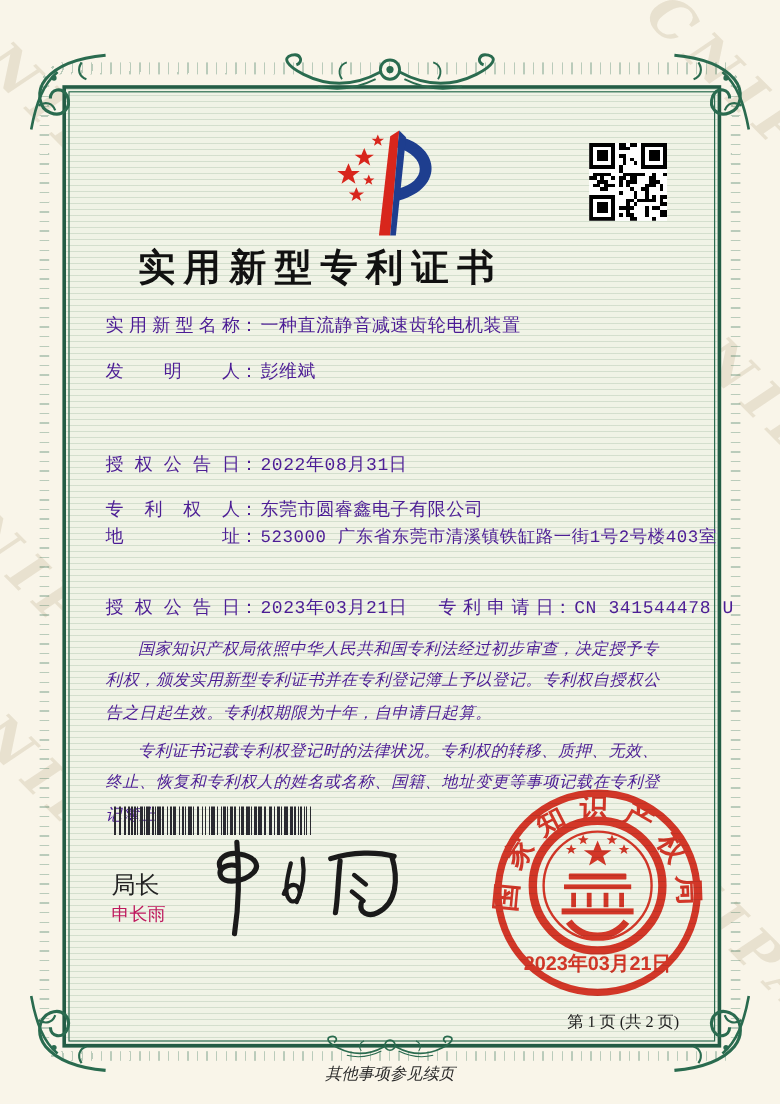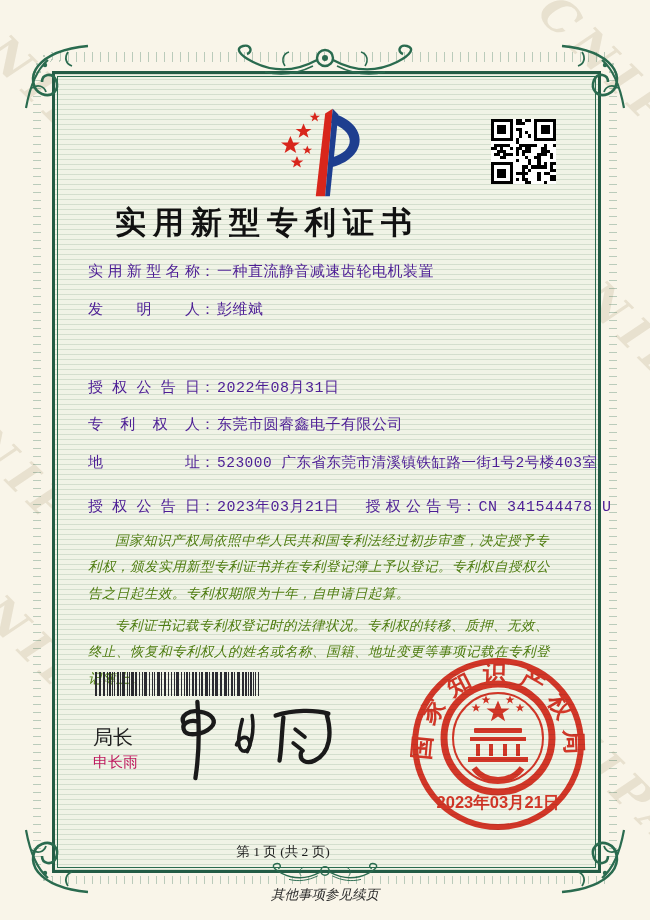--- a/index.html
+++ b/index.html
@@ -25,34 +25,34 @@
   
   .cert-no{position:absolute;left:93px;top:110px;font-size:15px;letter-spacing:1.5px;color:#1c1c1c;font-weight:500;}
   .title{position:absolute;left:0;top:202px;width:534px;text-align:center;font-size:31px;font-weight:700;
          letter-spacing:7px;color:#111;}
   .row{position:absolute;left:88px;font-size:15px;color:#4c1d95;font-weight:500;white-space:nowrap;font-family:Liberation Mono, monospace;}
   .lbl{display:inline-block;width:112px;text-align:justify;text-align-last:justify;}
   .lbl2{display:inline-block;width:96px;text-align:justify;text-align-last:justify;margin-left:26px;}
   .colon{display:inline-block;margin:0 2px 0 0;}
   .val{letter-spacing:.5px;}
   #body-text{position:absolute;left:88px;top:528px;width:474px;font-size:13.5px;line-height:1.95;
-             color:#4d7c0f;font-style:italic;font-weight:500;}
+             color:#4c1d95;font-style:italic;font-weight:500;}
   #body-text p{margin:0 0 6px 0;text-indent:2em;letter-spacing:.5px;}
 
   .director-label{position:absolute;left:93px;top:724px;font-family:"Liberation Sans","DejaVu Sans",sans-serif;
                   font-size:20px;color:#222;font-weight:500;}
   .director-name{position:absolute;left:93px;top:753px;font-family:"Liberation Sans","DejaVu Sans",sans-serif;
                  font-size:15px;color:#be185d;font-weight:500;}
   #signature{position:absolute;left:158px;top:696px;}
   #barcode{position:absolute;left:95px;top:672px;}
   #qr{position:absolute;left:491px;top:119px;}
   #logo{position:absolute;left:276px;top:106px;}
   #seal{position:absolute;left:410px;top:656px;opacity:.93;mix-blend-mode:multiply;}
 
-  .page-indicator{position:absolute;left:0;top:843px;width:566px;text-align:center;font-size:13.5px;color:#1d1d1d;}
+  .page-indicator{position:absolute;left:0;top:843px;width:566px;text-align:right;font-size:13.5px;color:#1d1d1d;}
   .footer-note{position:absolute;left:0;top:886px;width:650px;text-align:center;font-size:13.5px;
                font-style:italic;color:#2b2b2b;font-weight:500;}
 </style>
 </head>
 <body>
 
 <div id="page">
 
   <svg width="0" height="0" style="position:absolute">
     <defs>
@@ -252,25 +252,25 @@
   </div>
   <div class="row" style="top:300px">
     <span class="lbl">发明人</span><span class="colon">：</span><span class="val">彭维斌</span>
   </div>
   <div class="row" style="top:378px">
     <span class="lbl">授权公告日</span><span class="colon">：</span><span class="val">2022年08月31日</span>
   </div>
   <div class="row" style="top:415px">
     <span class="lbl">专利权人</span><span class="colon">：</span><span class="val">东莞市圆睿鑫电子有限公司</span>
   </div>
-  <div class="row" style="top:453px">
+  <div class="row" style="top:438px">
     <span class="lbl">地址</span><span class="colon">：</span><span class="val" style="font-size:14.5px">523000 广东省东莞市清溪镇铁缸路一街1号2号楼403室</span>
   </div>
   <div class="row" style="top:497px">
-    <span class="lbl">授权公告日</span><span class="colon">：</span><span class="val">2023年03月21日</span><span class="lbl2">授权公告号</span><span class="colon">：</span><span class="val">CN 341544478 U</span>
+    <span class="lbl">授权公告日</span><span class="colon">：</span><span class="val">2023年03月21日</span><span class="lbl2">专利申请日</span><span class="colon">：</span><span class="val">CN 341544478 U</span>
   </div>
 
   <div id="body-text">
     <p>国家知识产权局依照中华人民共和国专利法经过初步审查，决定授予专利权，颁发实用新型专利证书并在专利登记簿上予以登记。专利权自授权公告之日起生效。专利权期限为十年，自申请日起算。</p>
     <p>专利证书记载专利权登记时的法律状况。专利权的转移、质押、无效、终止、恢复和专利权人的姓名或名称、国籍、地址变更等事项记载在专利登记簿上。</p>
   </div>
 
   <svg id="barcode" width="168" height="24" shape-rendering="crispEdges">
       <rect x="0" y="0" width="2" height="24" fill="#2a2a30"></rect>
       <rect x="4" y="0" width="2" height="24" fill="#2a2a30"></rect>

